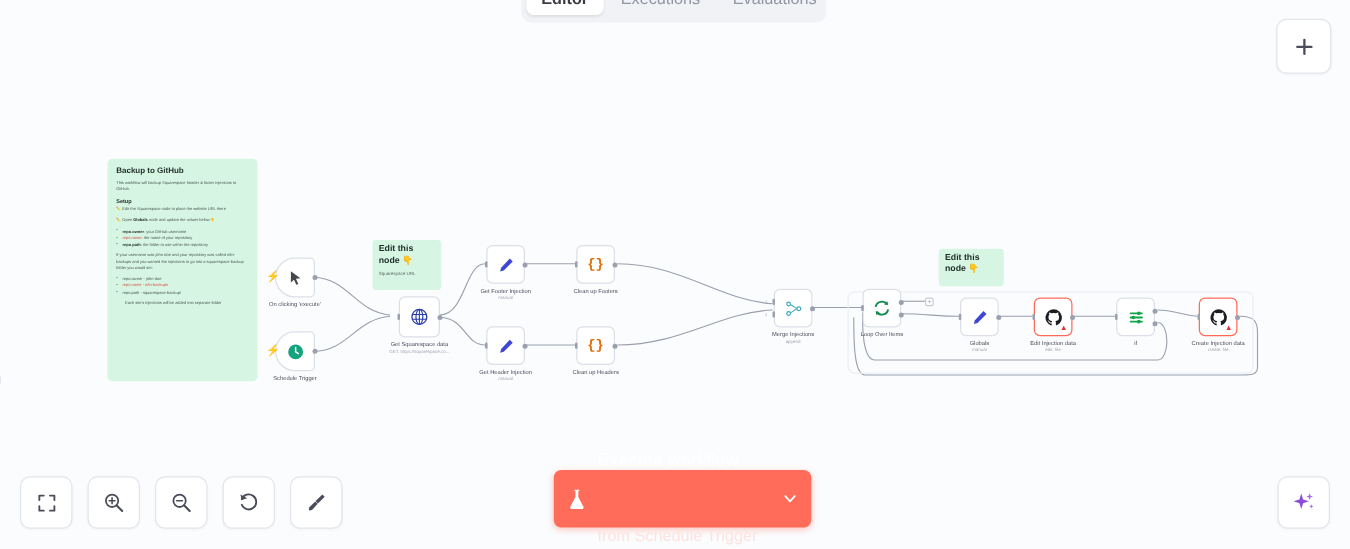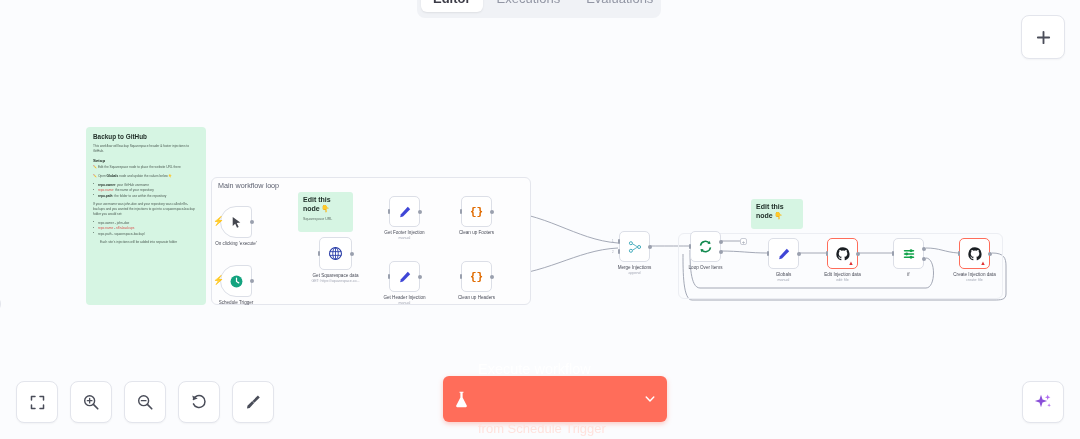--- a/index.html
+++ b/index.html
@@ -35,21 +35,21 @@
   }
   #add-node-btn { left:1021px; top:15px; width:44px; height:44px; }
   #ai-assistant-btn { left:1022px; top:381px; width:42px; height:42px; }
 
   
   .toolbar { position:absolute; left:16px; top:381px; display:flex; gap:12px; }
   .toolbar .fbtn { position:relative; left:auto; top:auto; width:42px; height:42px; }
 
   
   #execute-workflow-btn {
-    position:absolute; left:443px; top:376px; width:224px; height:46px;
+    position:absolute; left:443px; top:376px; width:206px; height:46px;
     background:#ff6d5a; border-radius:6px; display:flex; align-items:center;
     padding:0 10px; gap:8px; cursor:pointer; color:#fff;
     box-shadow:0 2px 5px rgba(255,109,90,.35);
   }
   #execute-workflow-btn .lines { display:flex; flex-direction:column; line-height:1.15; flex:1; }
   .exec-main { font-size:14.5px; font-weight:400; color:#fff; }
   .exec-sub  { font-size:13px; color:#ffe2dd;margin-top:44px; }
 
   
   .canvas { position:absolute; inset:0; }
@@ -217,23 +217,20 @@
           <span class="code">n8n-backups</span>
         </li>
         <li>
           <span>repo.path</span> -
           <span>squarespace-backup/</span>
         </li>
       </ul>
       <div class="indent">Each site's injections will be added into separate folder</div>
     </div>
 
-    <div id="group-main-workflow-loop">
-      <div class="glabel">Main workflow loop</div>
-    </div>
     <div id="group-loop-items"></div>
 
     <div class="mini-sticky" id="sticky-edit-squarespace">
       <div class="t">Edit this node 👇</div>
       <div class="s">Squarespace URL</div>
     </div>
     <div class="mini-sticky" id="sticky-edit-globals">
       <div class="t">Edit this node 👇</div>
     </div>
 

